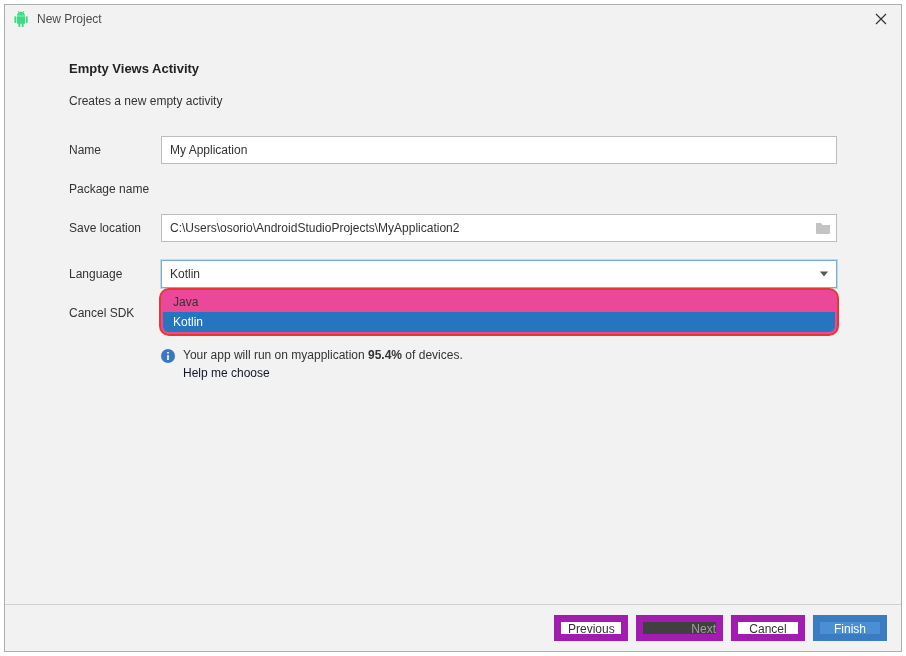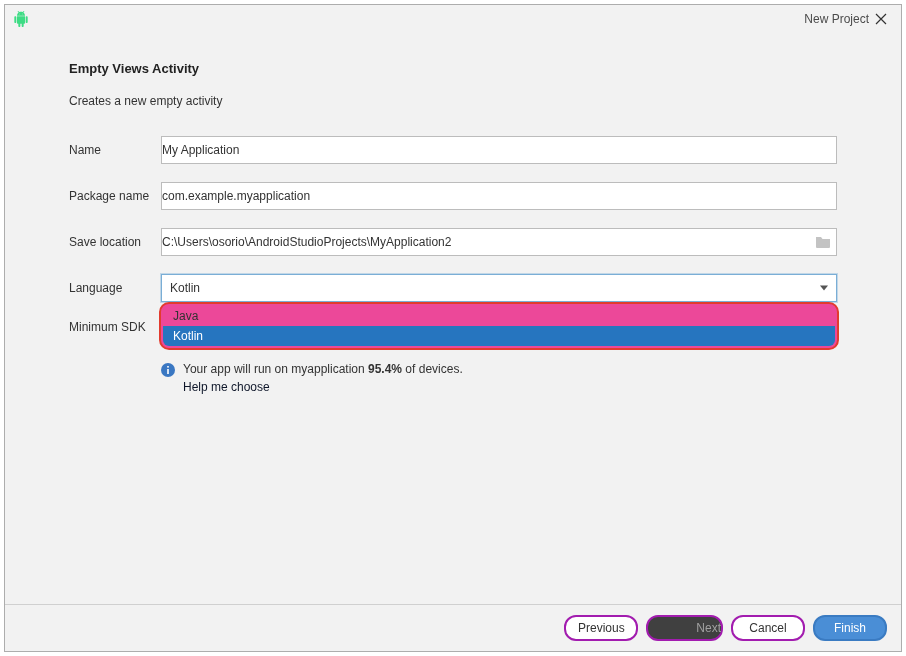--- a/index.html
+++ b/index.html
@@ -31,21 +31,20 @@
     }
     .titlebar .android-icon {
       width: 16px;
       height: 16px;
       margin-right: 8px;
     }
     .titlebar .title {
       flex: 1;
       font-size: 12px;
       color: #4b4b4b;
-      text-align: right;
     }
     .titlebar .close {
       width: 24px;
       height: 24px;
       display: flex;
       align-items: center;
       justify-content: center;
       cursor: pointer;
     }
     .content {
@@ -74,21 +73,21 @@
       font-size: 12px;
       color: #333;
     }
     .form-input-wrap {
       flex: 1;
       position: relative;
     }
     .form-input {
       width: 100%;
       height: 28px;
-      padding: 0 0;
+      padding: 0 8px;
       font-size: 12px;
       border: 1px solid #bcbcbc;
       background: #fff;
       color: #333;
       outline: none;
     }
     .form-input.with-icon { padding-right: 30px; }
     .folder-icon {
       position: absolute;
       right: 6px;
@@ -181,25 +180,25 @@
       border-top: 1px solid #d0d0d0;
       padding: 10px 14px;
       display: flex;
       justify-content: flex-end;
       gap: 8px;
     }
     .btn {
       min-width: 74px;
       height: 26px;
       font-size: 12px;
-      border: 2px solid #a21caf;
-      background: #fff;
-      color: #333;
-      cursor: pointer;
-      border-radius: 12px;
+      border: 7px solid #a21caf;
+      background: #fff;
+      color: #333;
+      cursor: pointer;
+      border-radius: 0;
     }
     .btn:disabled {
       color: #a0a0a0;
       cursor: default;
       background: #404040;
       padding-left: 48px;
     }
     .btn.primary {
       background: #4a8ed6;
       border-color: #3a7bc2;
@@ -230,23 +229,20 @@
 
     <div class="form-row">
       <div class="form-label">Name</div>
       <div class="form-input-wrap">
         <input class="form-input" type="text" value="My Application" style="">
       </div>
     </div>
 
     <div class="form-row">
       <div class="form-label">Package name</div>
-      <div class="form-input-wrap">
-        <input class="form-input" type="text" value="com.example.myapplication" style="">
-      </div>
     </div>
 
     <div class="form-row">
       <div class="form-label">Save location</div>
       <div class="form-input-wrap">
         <input class="form-input with-icon" type="text" value="C:\Users\osorio\AndroidStudioProjects\MyApplication2" style="">
         <svg class="folder-icon" viewBox="0 0 16 14">
           <path fill="#888" d="M1 2 h5 l1.5 2 H15 v8 a1 1 0 0 1 -1 1 H2 a1 1 0 0 1 -1 -1 Z"></path>
         </svg>
       </div>
@@ -262,21 +258,21 @@
         <div class="dropdown">
           <div class="dropdown-inner">
             <div class="dropdown-item">Java</div>
             <div class="dropdown-item selected">Kotlin</div>
           </div>
         </div>
       </div>
     </div>
 
     <div class="form-row">
-      <div class="form-label">Minimum SDK</div>
+      <div class="form-label">Cancel SDK</div>
       <div class="form-input-wrap"></div>
     </div>
 
     <div class="info-row">
       <svg class="info-icon" viewBox="0 0 14 14">
         <circle cx="7" cy="7" r="7" fill="#3a77c2"></circle>
         <rect x="6.2" y="6" width="1.6" height="5" fill="#fff"></rect>
         <rect x="6.2" y="3" width="1.6" height="1.6" fill="#fff"></rect>
       </svg>
       <div>

